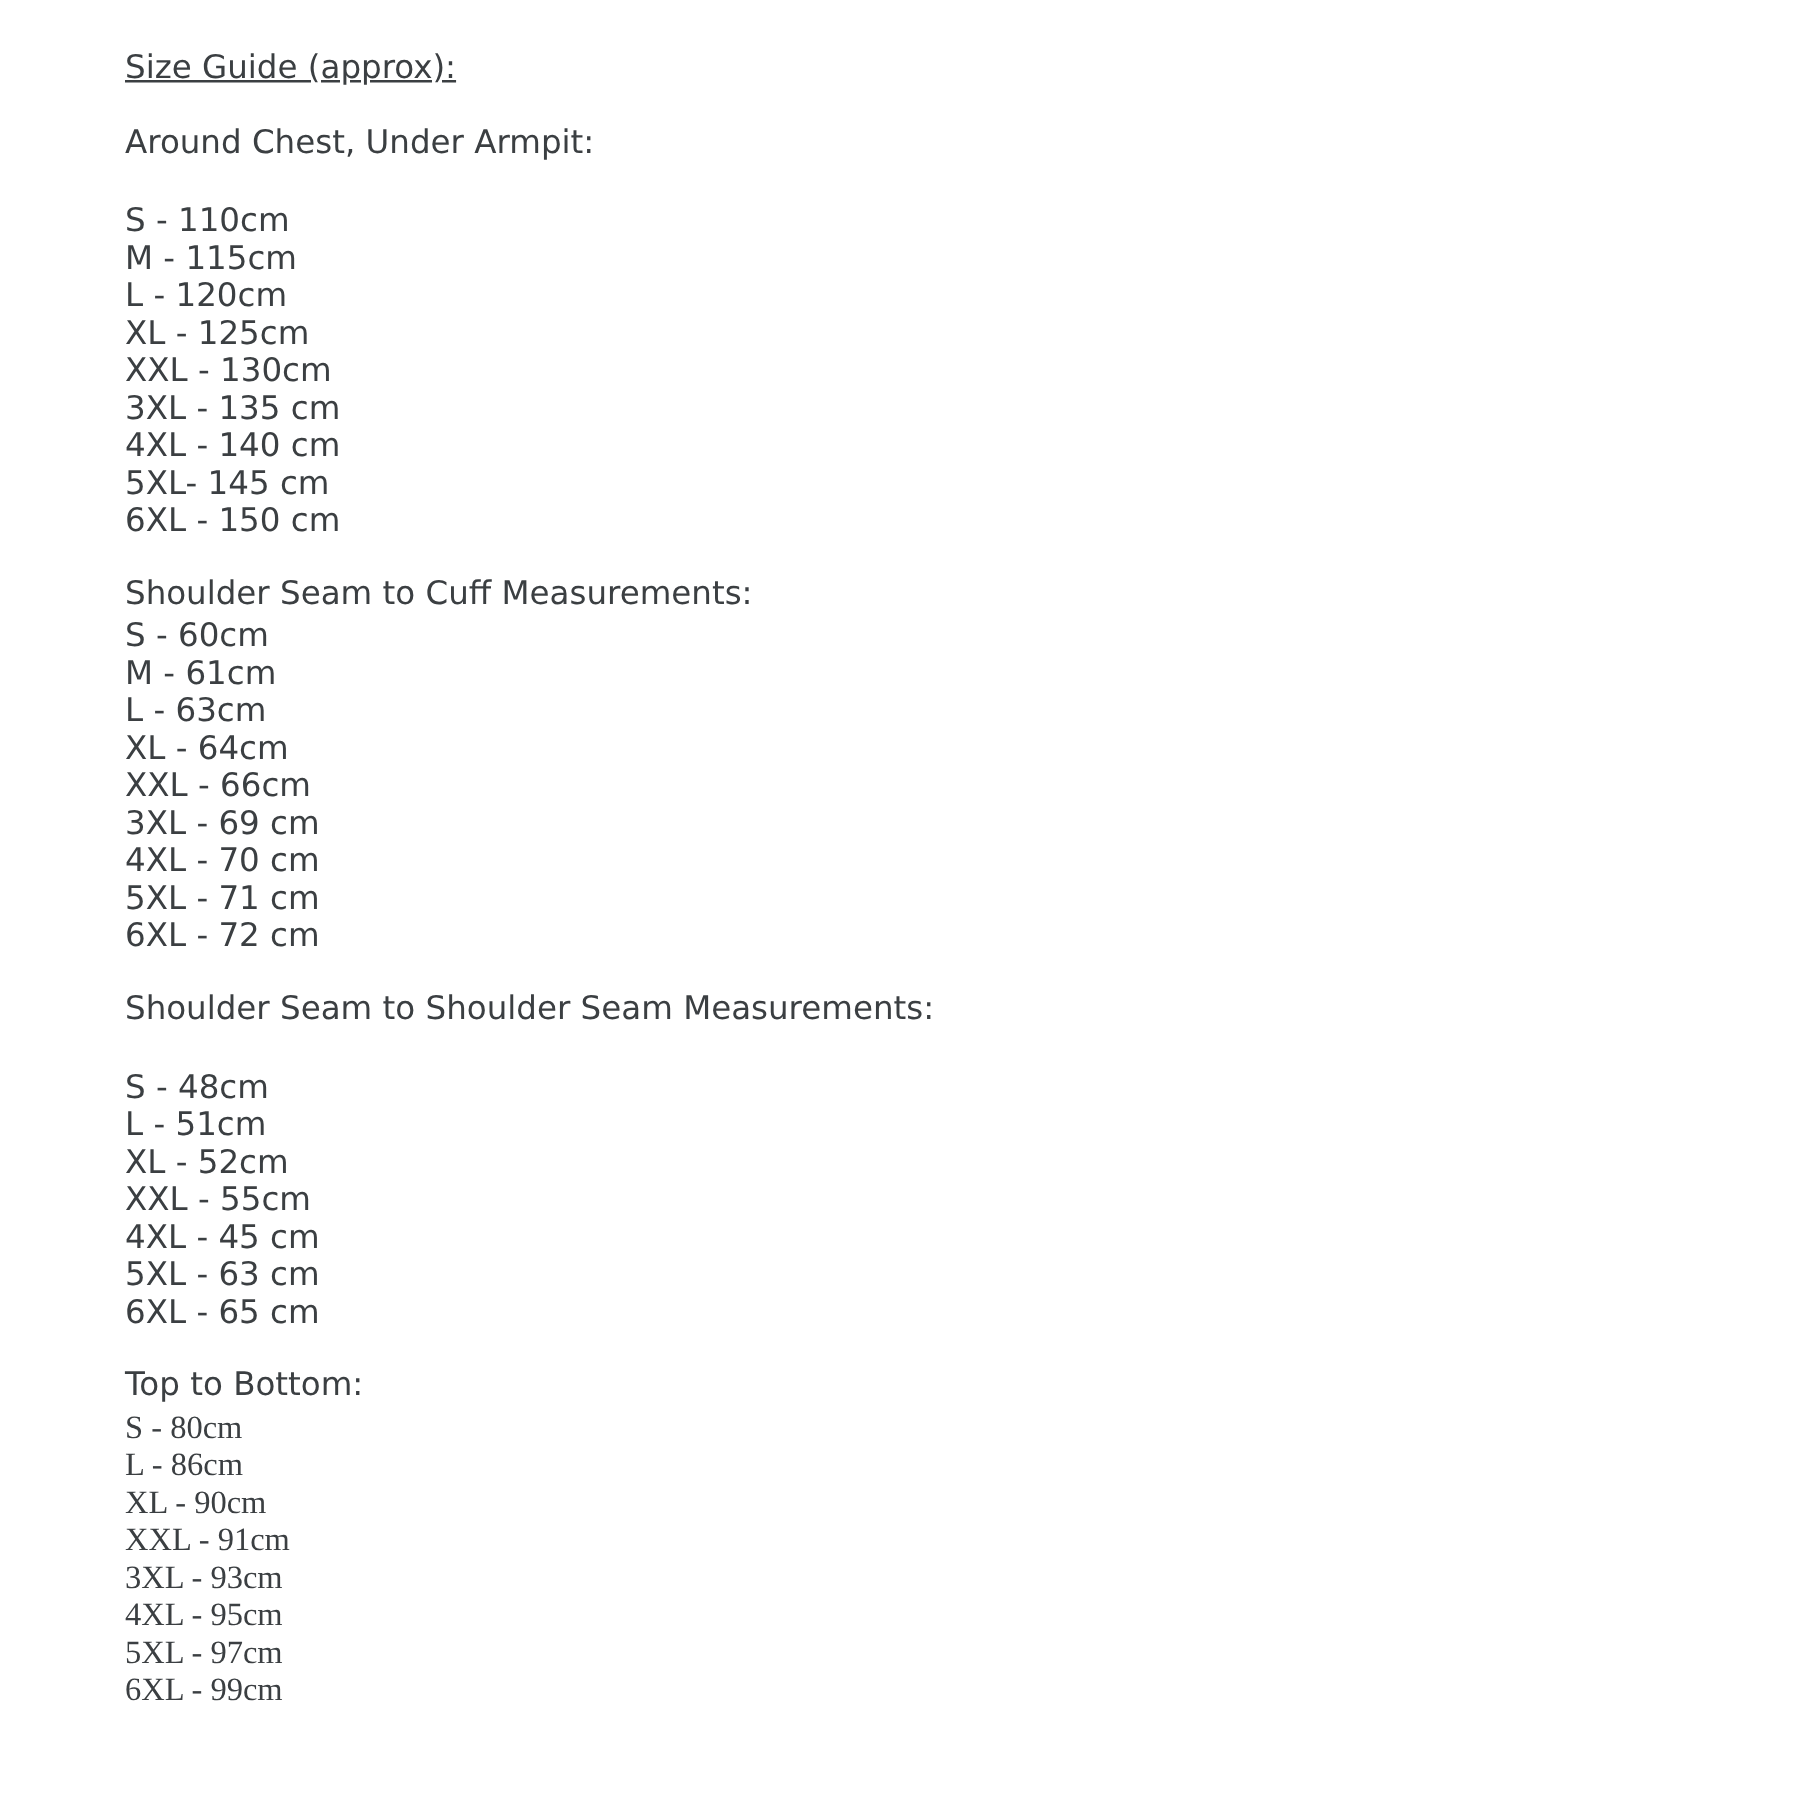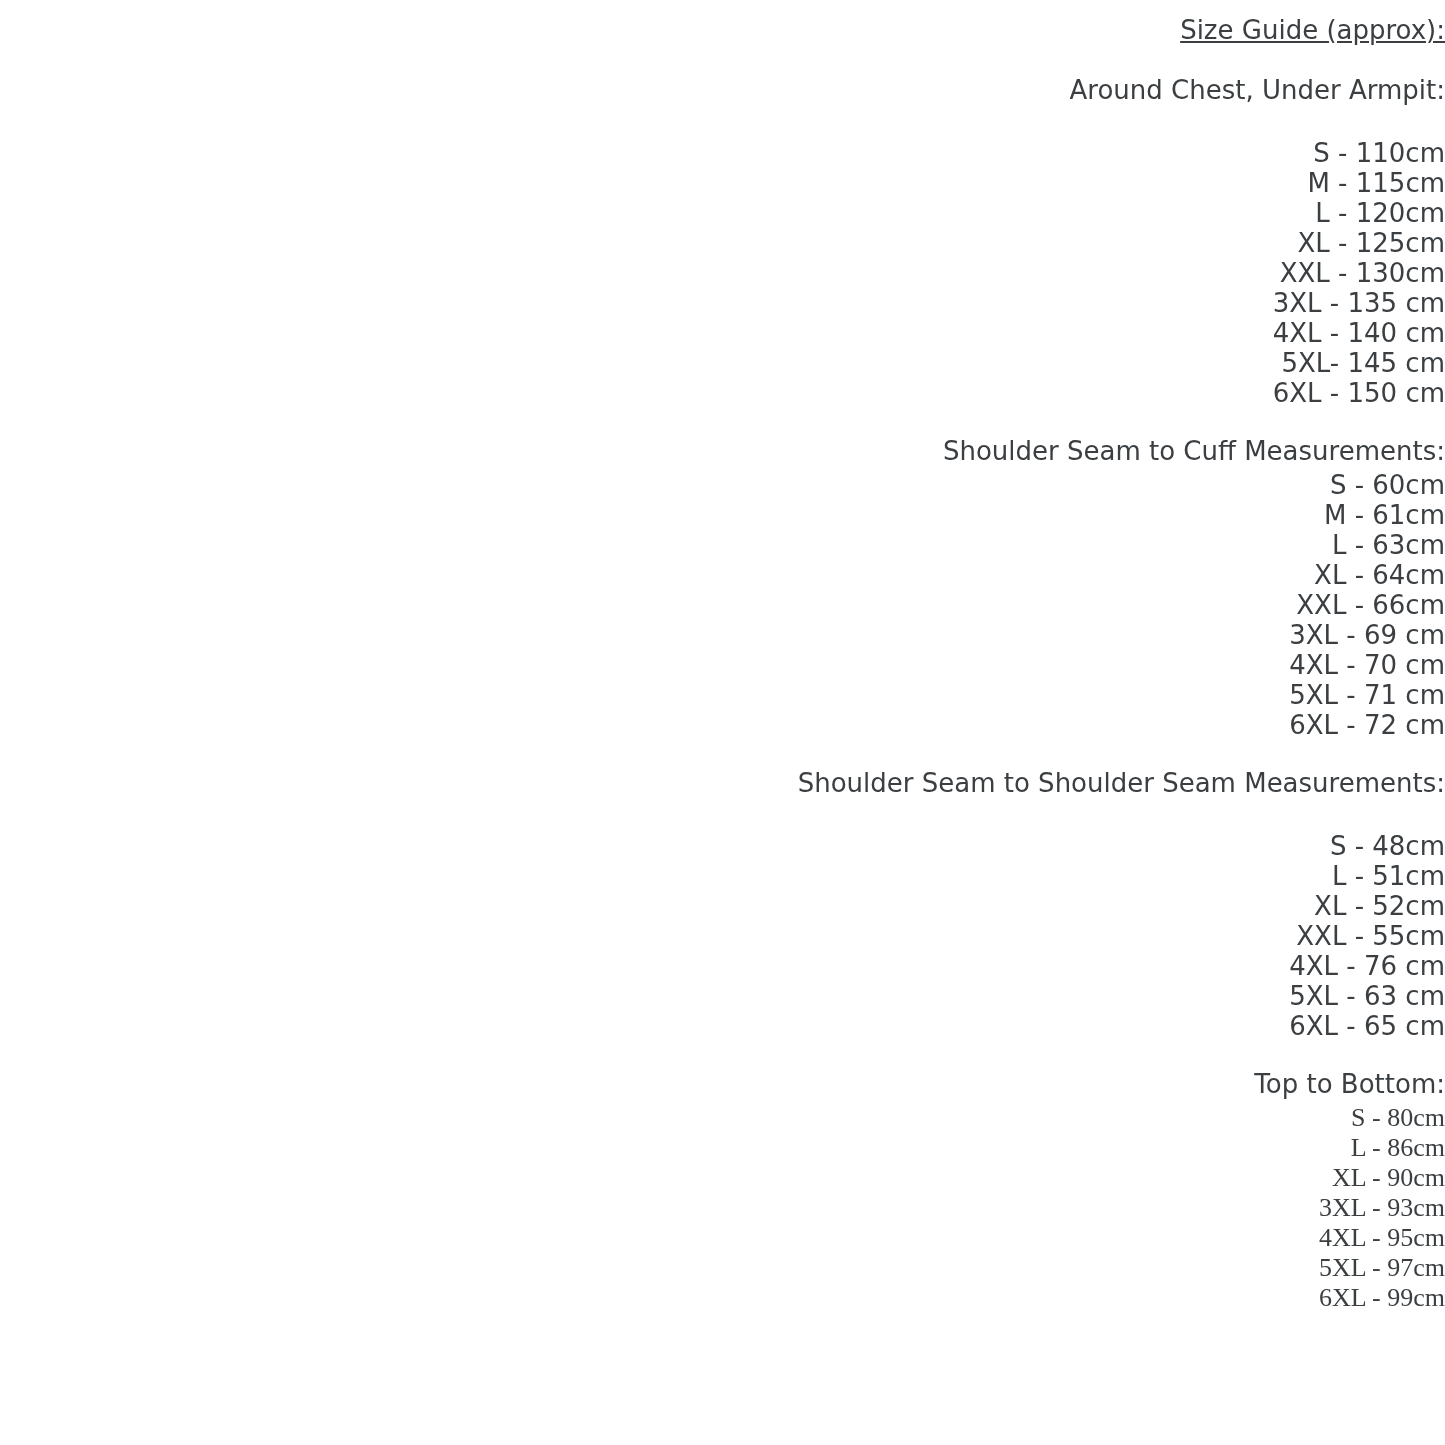--- a/index.html
+++ b/index.html
@@ -9,21 +9,22 @@
     background: #ffffff;
     font-family: "DejaVu Sans", "Liberation Sans", sans-serif;
     font-size: 26px;
     line-height: 30px;
     color: #3b3f42;
     overflow: hidden;
   }
   .content {
     margin-left: 100px;      
     padding-top: 15px;
-    text-align: right;
+    text-align: left;
+    margin-top: 24px;
   }
   p { margin: 0; }
   .title {
     text-decoration: underline;
     margin-bottom: 30px;     
   }
   .heading { margin: 0; }
   .after-blank { margin-bottom: 33px; }  
   .after-tight { margin-bottom: 4px; }   
   .list { margin-bottom: 28px; }         
@@ -62,29 +63,30 @@
     <div class="size-row">5XL - 71 cm</div>
     <div class="size-row">6XL - 72 cm</div>
   </div>
 
   <p class="heading after-blank">Shoulder Seam to Shoulder Seam Measurements:</p>
   <div class="list">
     <div class="size-row">S - 48cm</div>
     <div class="size-row">L - 51cm</div>
     <div class="size-row">XL - 52cm</div>
     <div class="size-row">XXL - 55cm</div>
-    <div class="size-row">4XL - 76 cm</div>
+    <div class="size-row">4XL - 45 cm</div>
     <div class="size-row">5XL - 63 cm</div>
     <div class="size-row">6XL - 65 cm</div>
   </div>
 
   <p class="heading after-tight">Top to Bottom:</p>
   <div class="list last">
     <div class="size-row">S - 80cm</div>
     <div class="size-row">L - 86cm</div>
     <div class="size-row">XL - 90cm</div>
+    <div class="size-row">XXL - 91cm</div>
     <div class="size-row">3XL - 93cm</div>
     <div class="size-row">4XL - 95cm</div>
     <div class="size-row">5XL - 97cm</div>
     <div class="size-row">6XL - 99cm</div>
   </div>
 
 </main>
 
 </body></html>

